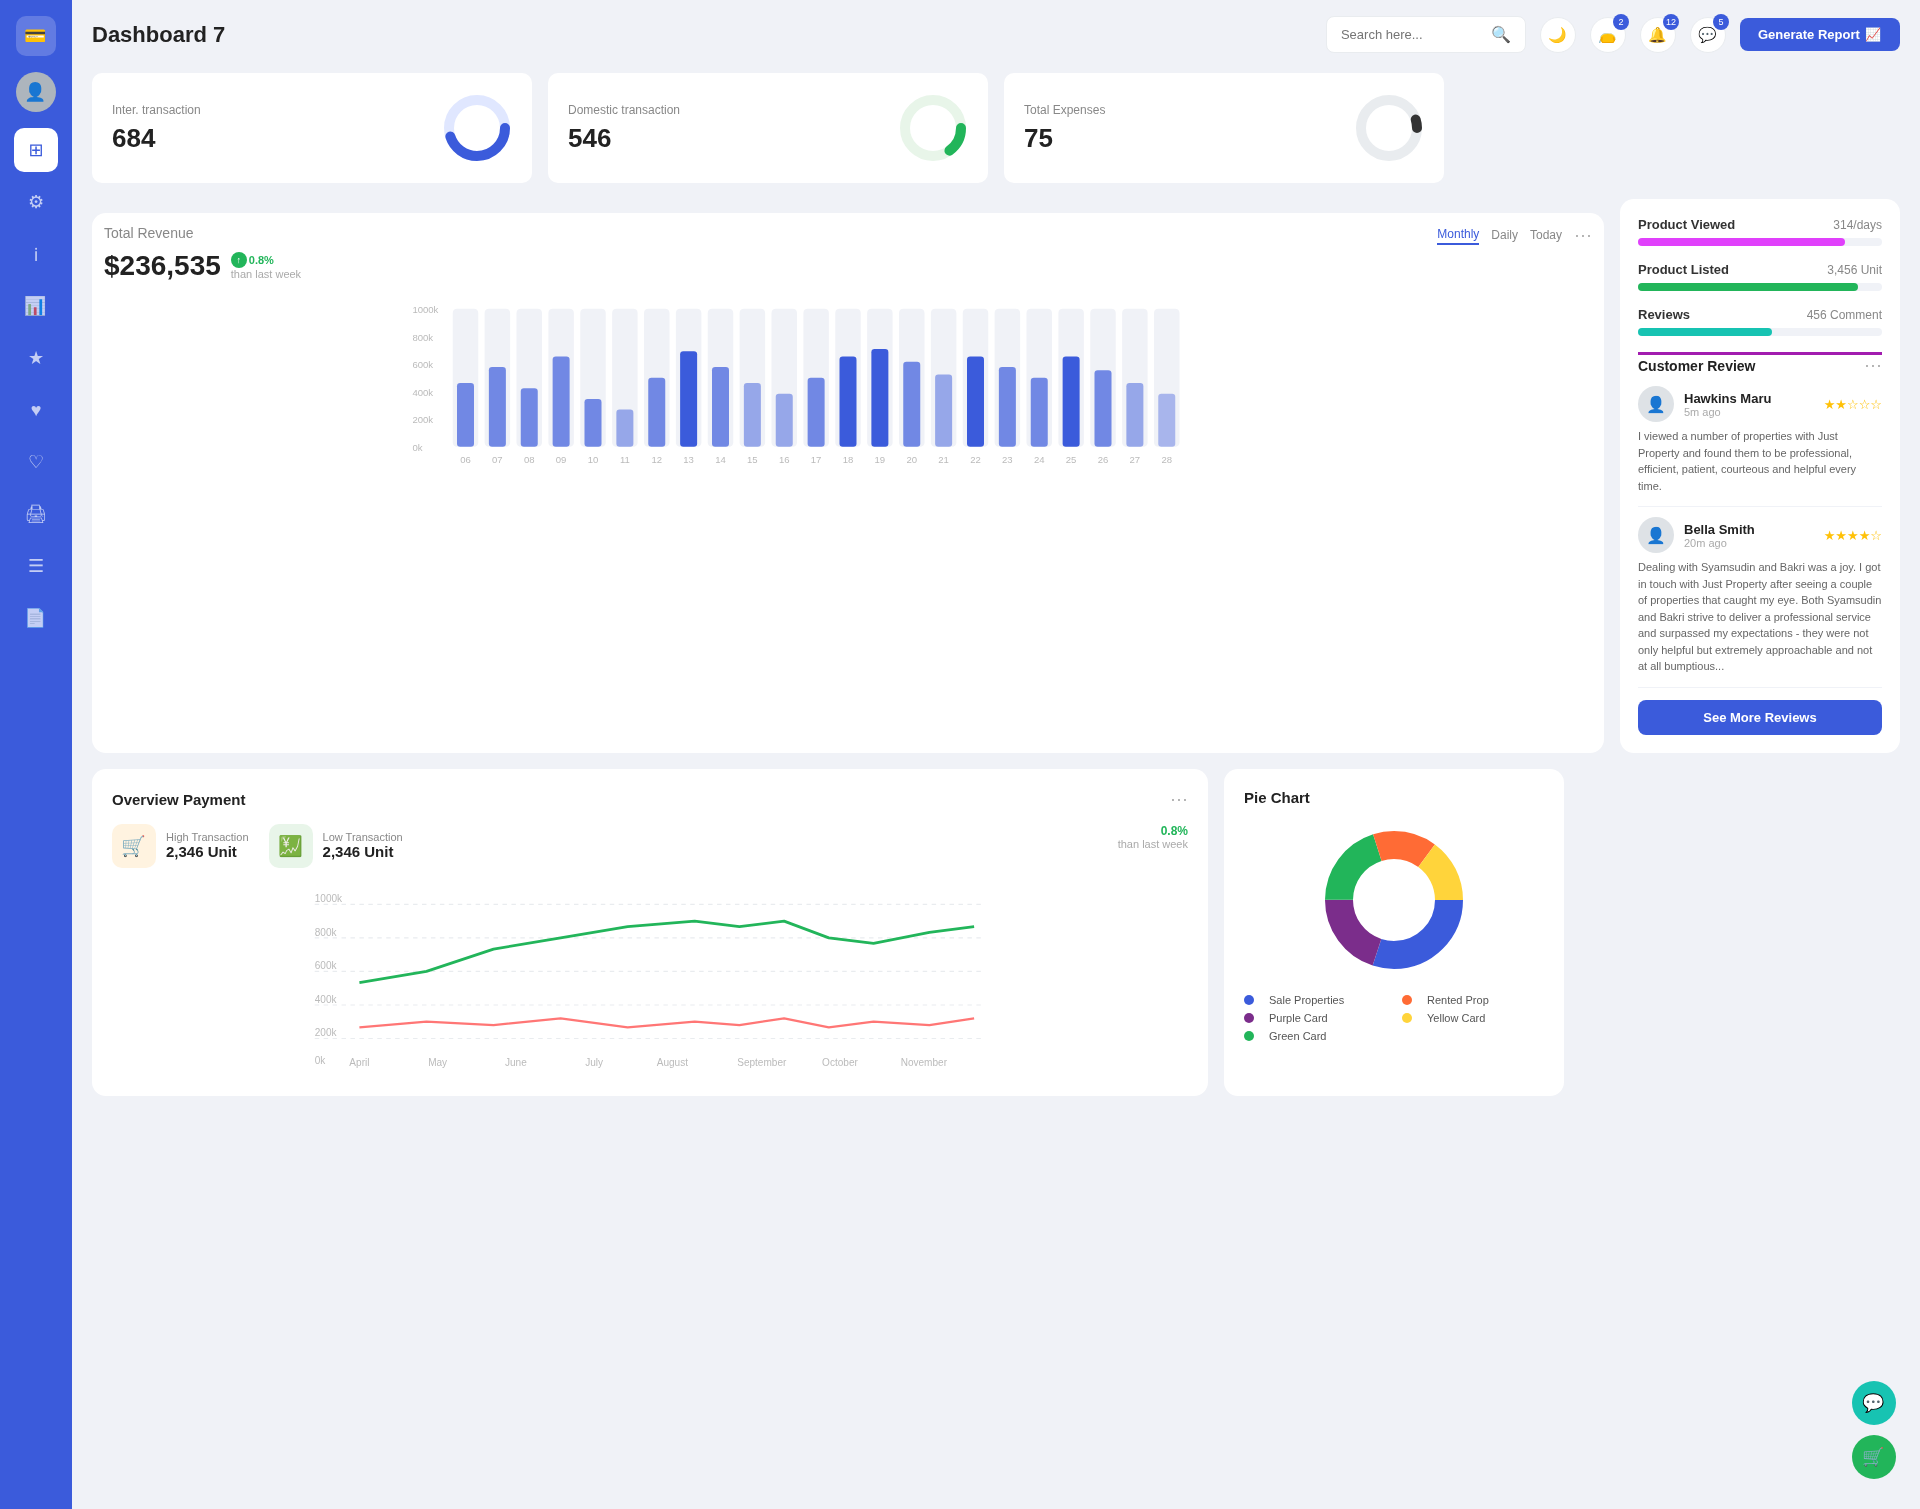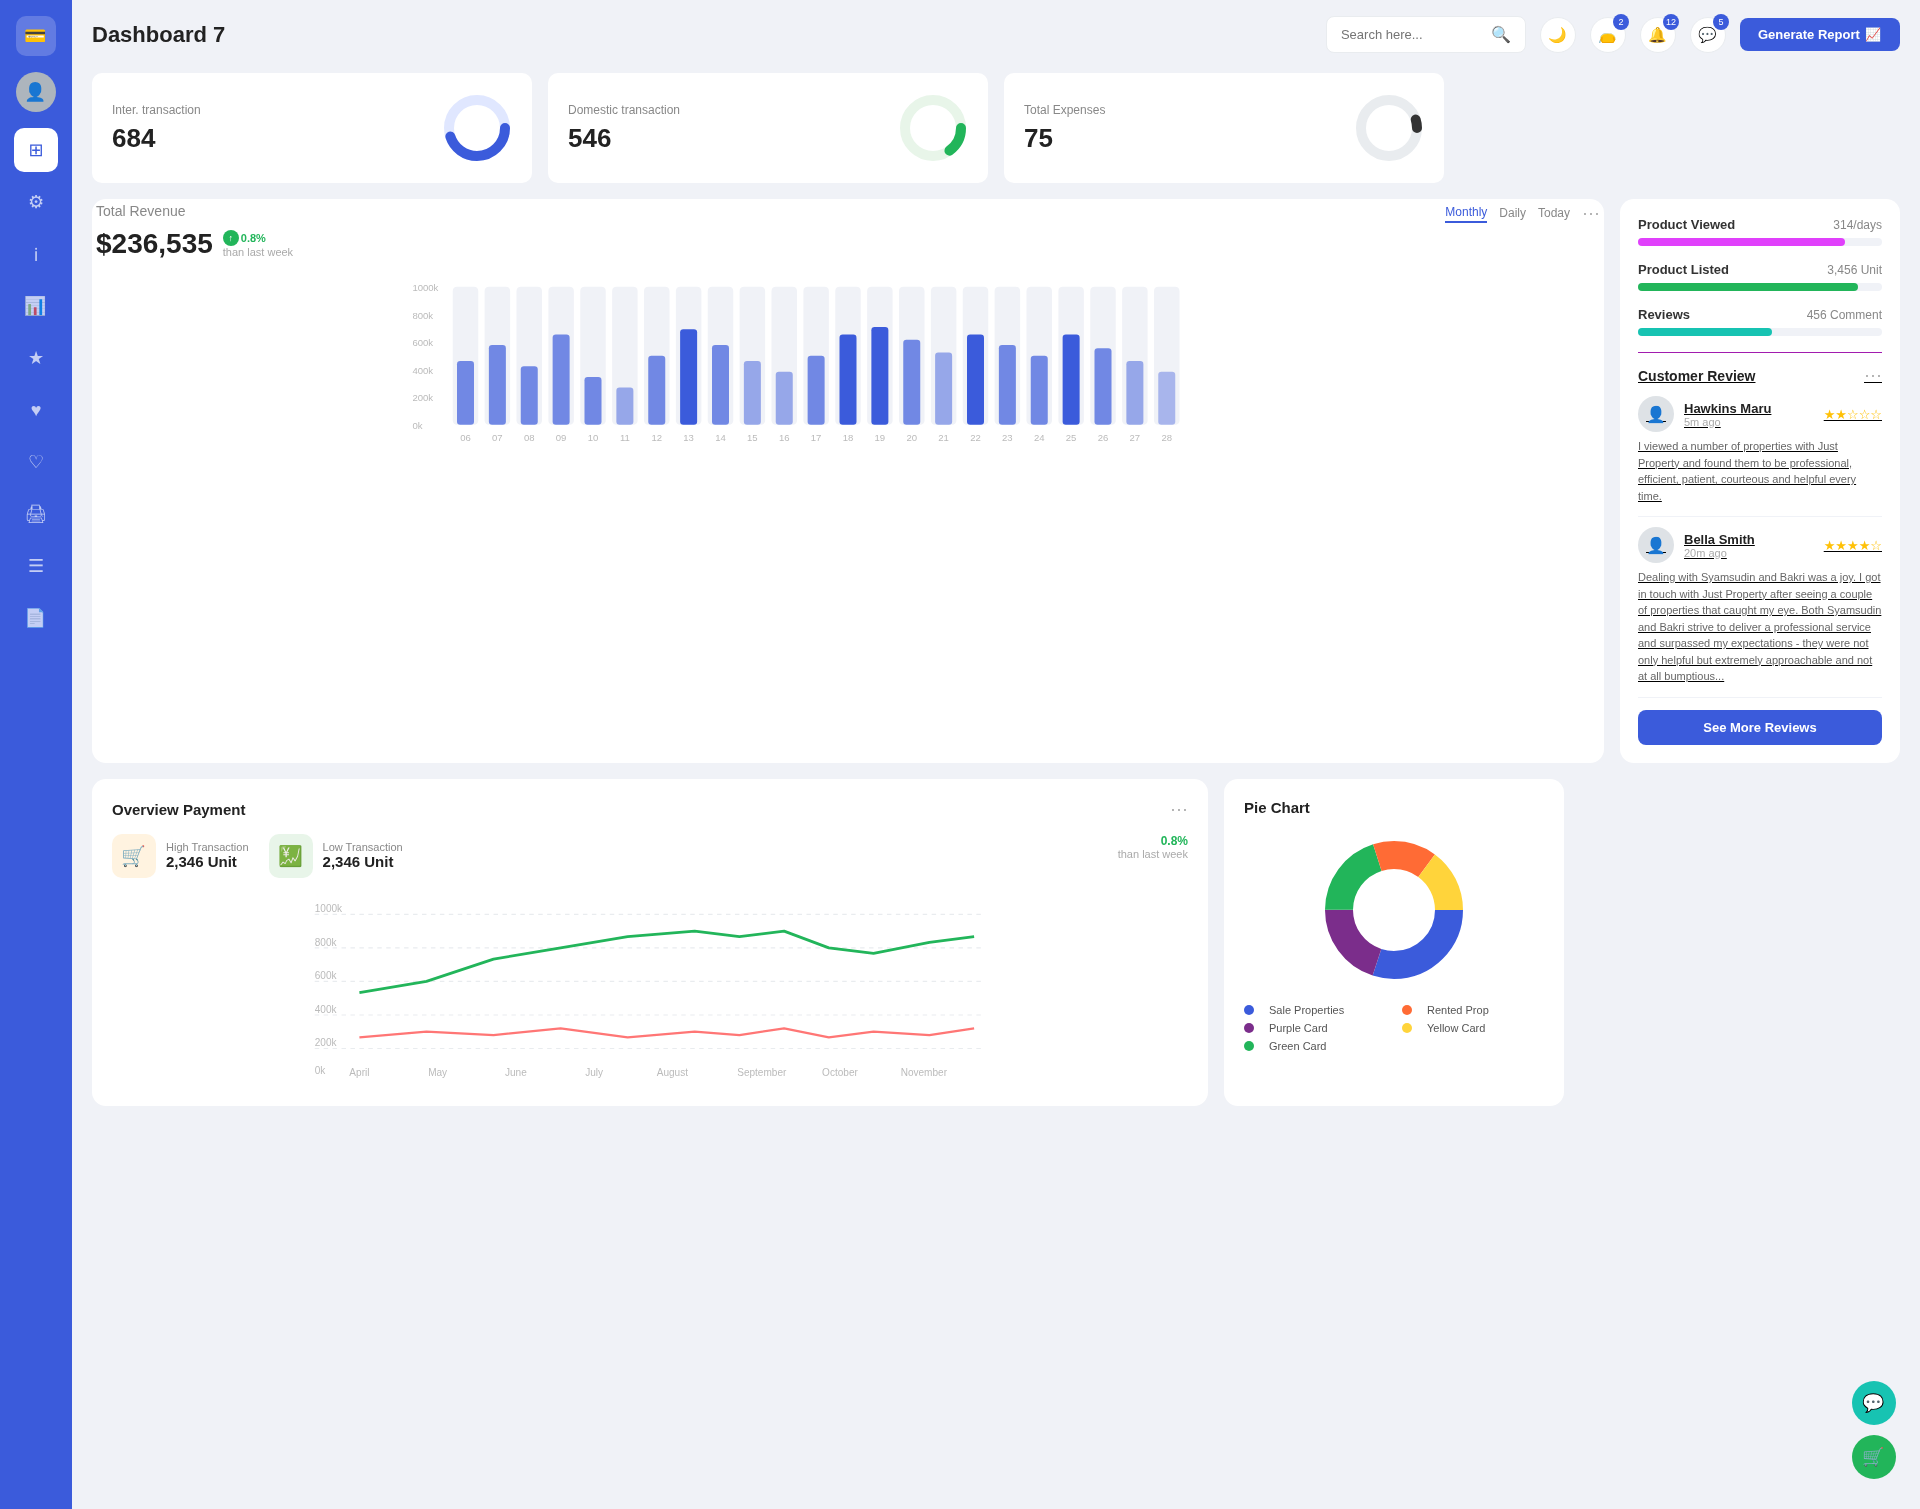--- a/index.html
+++ b/index.html
@@ -147,21 +147,22 @@
       display: grid;
       grid-template-columns: 1fr 280px;
       gap: 16px;
       margin-bottom: 16px;
     }
 
     
     .revenue-card {
       background: white;
       border-radius: 14px;
-      padding: 4px;
+      padding: 12px;
+      margin-top: 14px;
     }
     .revenue-header {
       display: flex;
       justify-content: space-between;
       align-items: flex-start;
       margin-bottom: 4px;
     }
     .revenue-title { font-size: 14px; color: #888; }
     .revenue-tabs { display: flex; gap: 12px; align-items: center; }
     .rev-tab {
@@ -542,21 +543,21 @@
       <div class="metric-row">
         <div class="metric-header">
           <span class="metric-label">Reviews</span>
           <span class="metric-value">456 Comment</span>
         </div>
         <div class="metric-bar-bg">
           <div class="metric-bar-fill" style="width:55%;background:#17c3b2;"></div>
         </div>
       </div>
 
-      <div style="border-top:1px solid #a21caf;padding-top:12px;text-decoration:underline;">
+      <div style="border-top:3px solid #a21caf;">
         <div class="reviews-header">
           <span class="reviews-title">Customer Review</span>
           <span class="three-dots">···</span>
         </div>
         
         <div class="review-item" style="margin-top:10px;">
           <div class="review-top">
             <div class="review-avatar">👤</div>
             <div style="flex:1;">
               <div class="review-name">Hawkins Maru</div>

